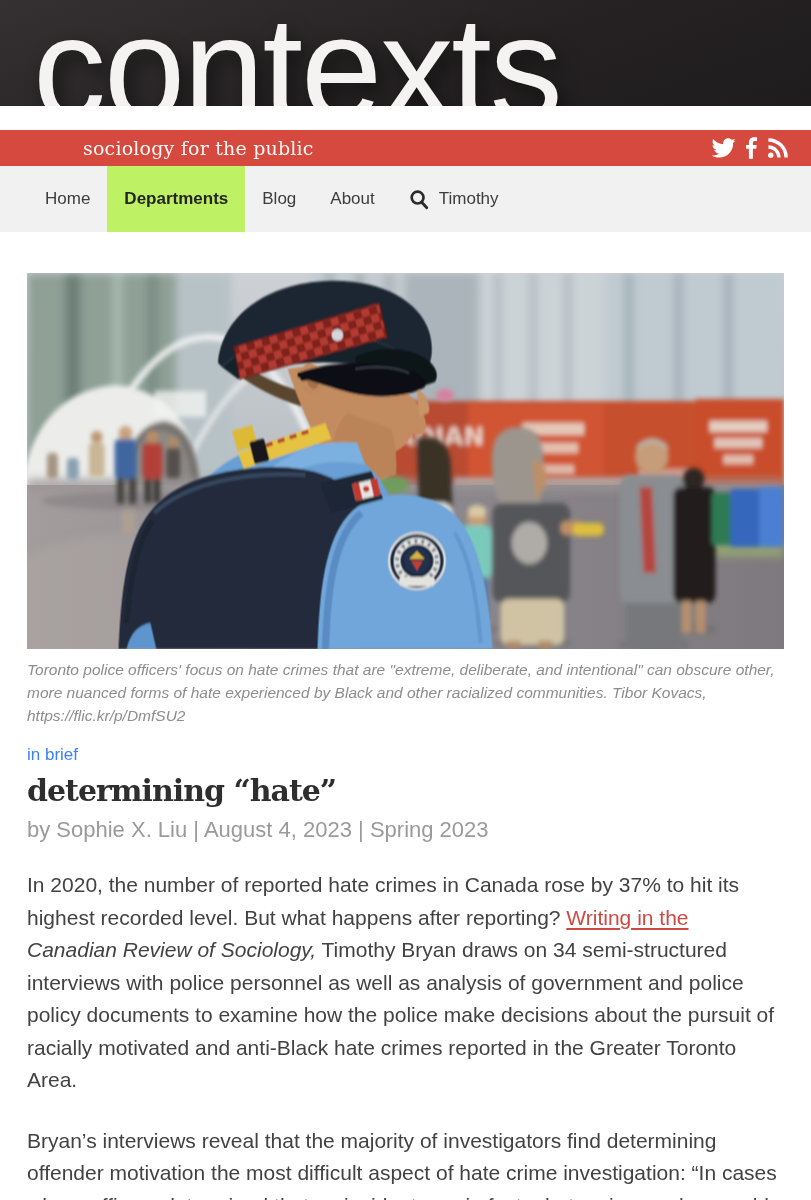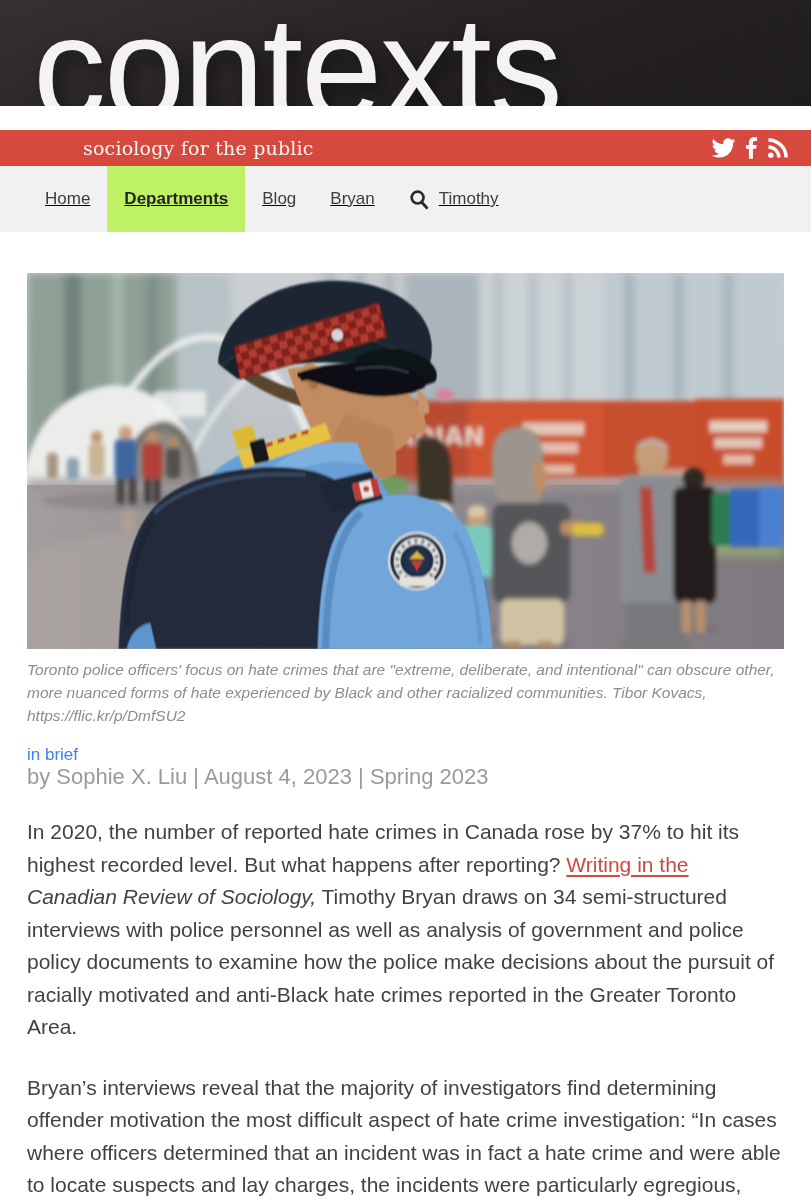--- a/index.html
+++ b/index.html
@@ -9,21 +9,21 @@
   
   .site-header{height:106px;background:linear-gradient(160deg,#353132 0%,#262223 55%,#1f1c1d 100%);position:relative;overflow:hidden;}
   .logo{position:absolute;left:33px;top:-4px;font:400 146px/1 "Liberation Sans",sans-serif;letter-spacing:-2px;color:#f5f3f1;text-shadow:6px 9px 18px rgba(0,0,0,.5);cursor:pointer;}
 
   .tagline-bar{height:36px;background:#d6493f;display:flex;align-items:center;margin-top:24px;}
   .tagline{margin-left:83px;font:400 19px/1 "DejaVu Serif",serif;color:#fcf7f4;letter-spacing:.2px;}
   .social{margin-left:auto;margin-right:23px;display:flex;gap:9px;align-items:center;}
   .social svg{display:block;cursor:pointer;}
 
   
-  .main-nav{height:66px;background:#f1f1f1;text-decoration:underline;}
+  .main-nav{height:66px;background:#f1f1f1;}
   .main-nav ul{list-style:none;margin:0;padding:0 0 0 28px;display:flex;height:66px;}
   .main-nav li{display:flex;align-items:center;gap:9px;height:66px;padding:0 17px;font-size:17px;color:#3d3d3d;cursor:pointer;}
   .main-nav li.active{background:#bef264;font-weight:700;color:#252525;}
 
   
   .content{padding:0 27px;}
   figure{margin:41px 0 0;}
   .photo{display:block;width:757px;height:376px;background:#b9bfc4;}
   figcaption{margin-top:9px;font-style:italic;font-size:15.5px;line-height:23px;color:#8d8d8d;}
 
@@ -66,21 +66,21 @@
       <li>
           <span>Home</span>
         </li>
       <li class="active">
           <span>Departments</span>
         </li>
       <li>
           <span>Blog</span>
         </li>
       <li>
-          <span>Bryan</span>
+          <span>About</span>
         </li>
       <li>
         <svg width="21" height="21" viewBox="0 0 22 22">
           <circle cx="9" cy="9" r="6.2" stroke="#2b2b2b" stroke-width="2.8" fill="none"></circle>
           <line x1="13.6" y1="14.2" x2="18.6" y2="19.6" stroke="#2b2b2b" stroke-width="3" stroke-linecap="round"></line>
         </svg>
         <span>Timothy</span>
       </li>
     </ul>
   </nav>
@@ -310,20 +310,21 @@
             <path d="M 384,286 L 392,278 L 400,286 Z" fill="#d9b33c"></path>
             <path d="M 386,288 L 398,288 L 392,298 Z" fill="#bf4038"></path>
             <rect x="374" y="304" width="36" height="9" rx="3" fill="#e3e2dd"></rect>
           </g>
         </g>
       </svg>
       <figcaption>Toronto police officers' focus on hate crimes that are "extreme, deliberate, and intentional" can obscure other, more nuanced forms of hate experienced by Black and other racialized communities. Tibor Kovacs, https://flic.kr/p/DmfSU2</figcaption>
     </figure>
 
     <div class="section-label">in brief</div>
+    <h1 class="article-title">determining “hate”</h1>
     <div class="byline">by Sophie X. Liu | August 4, 2023 | Spring 2023</div>
 
     <div class="article-body">
       <p><span>In 2020, the number of reported hate crimes in Canada rose by 37% to hit its highest recorded level. But what happens after reporting? </span><a class="inline-link" href="#">Writing in the </a><em class="journal">Canadian Review of Sociology,</em><span> Timothy Bryan draws on 34 semi-structured interviews with police personnel as well as analysis of government and police policy documents to examine how the police make decisions about the pursuit of racially motivated and anti-Black hate crimes reported in the Greater Toronto Area.</span></p>
       <p>Bryan’s interviews reveal that the majority of investigators find determining offender motivation the most difficult aspect of hate crime investigation: “In cases where officers determined that an incident was in fact a hate crime and were able to locate suspects and lay charges, the incidents were particularly egregious, involving deliberate acts that resulted in significant harm to victims.” While police claim that the circumstances of a</p>
     </div>
   </div>
 
 </div>
 

